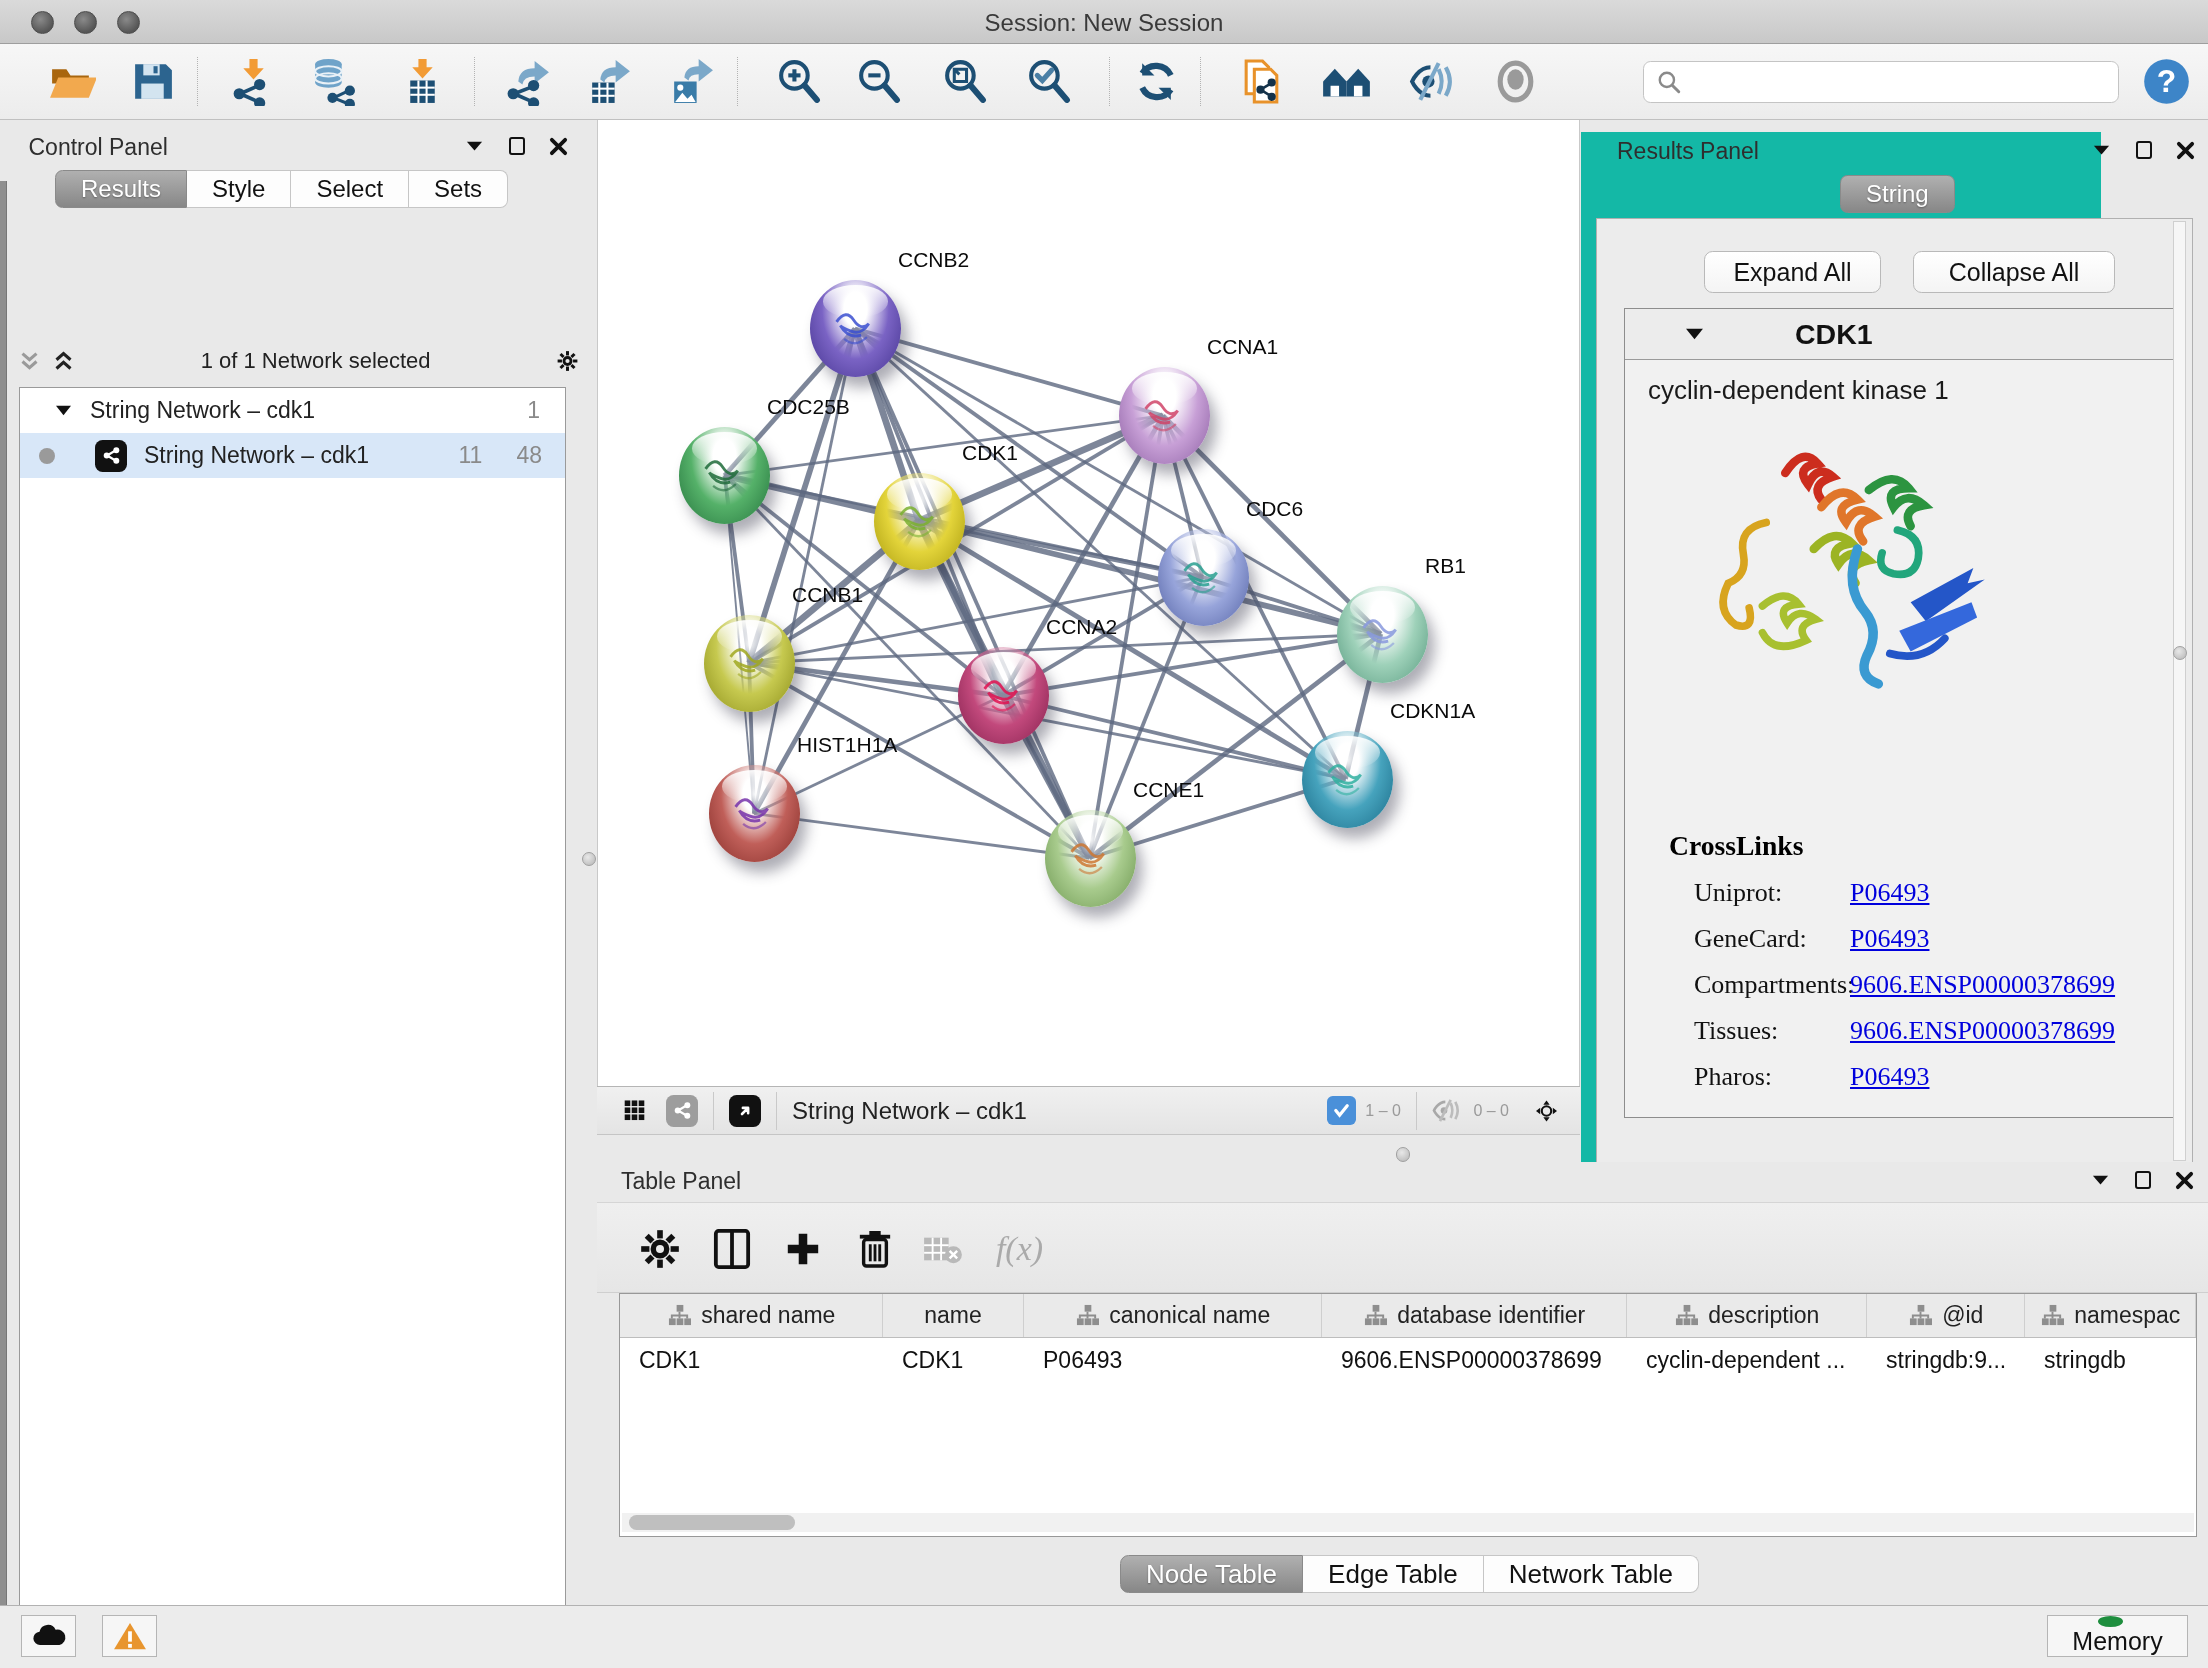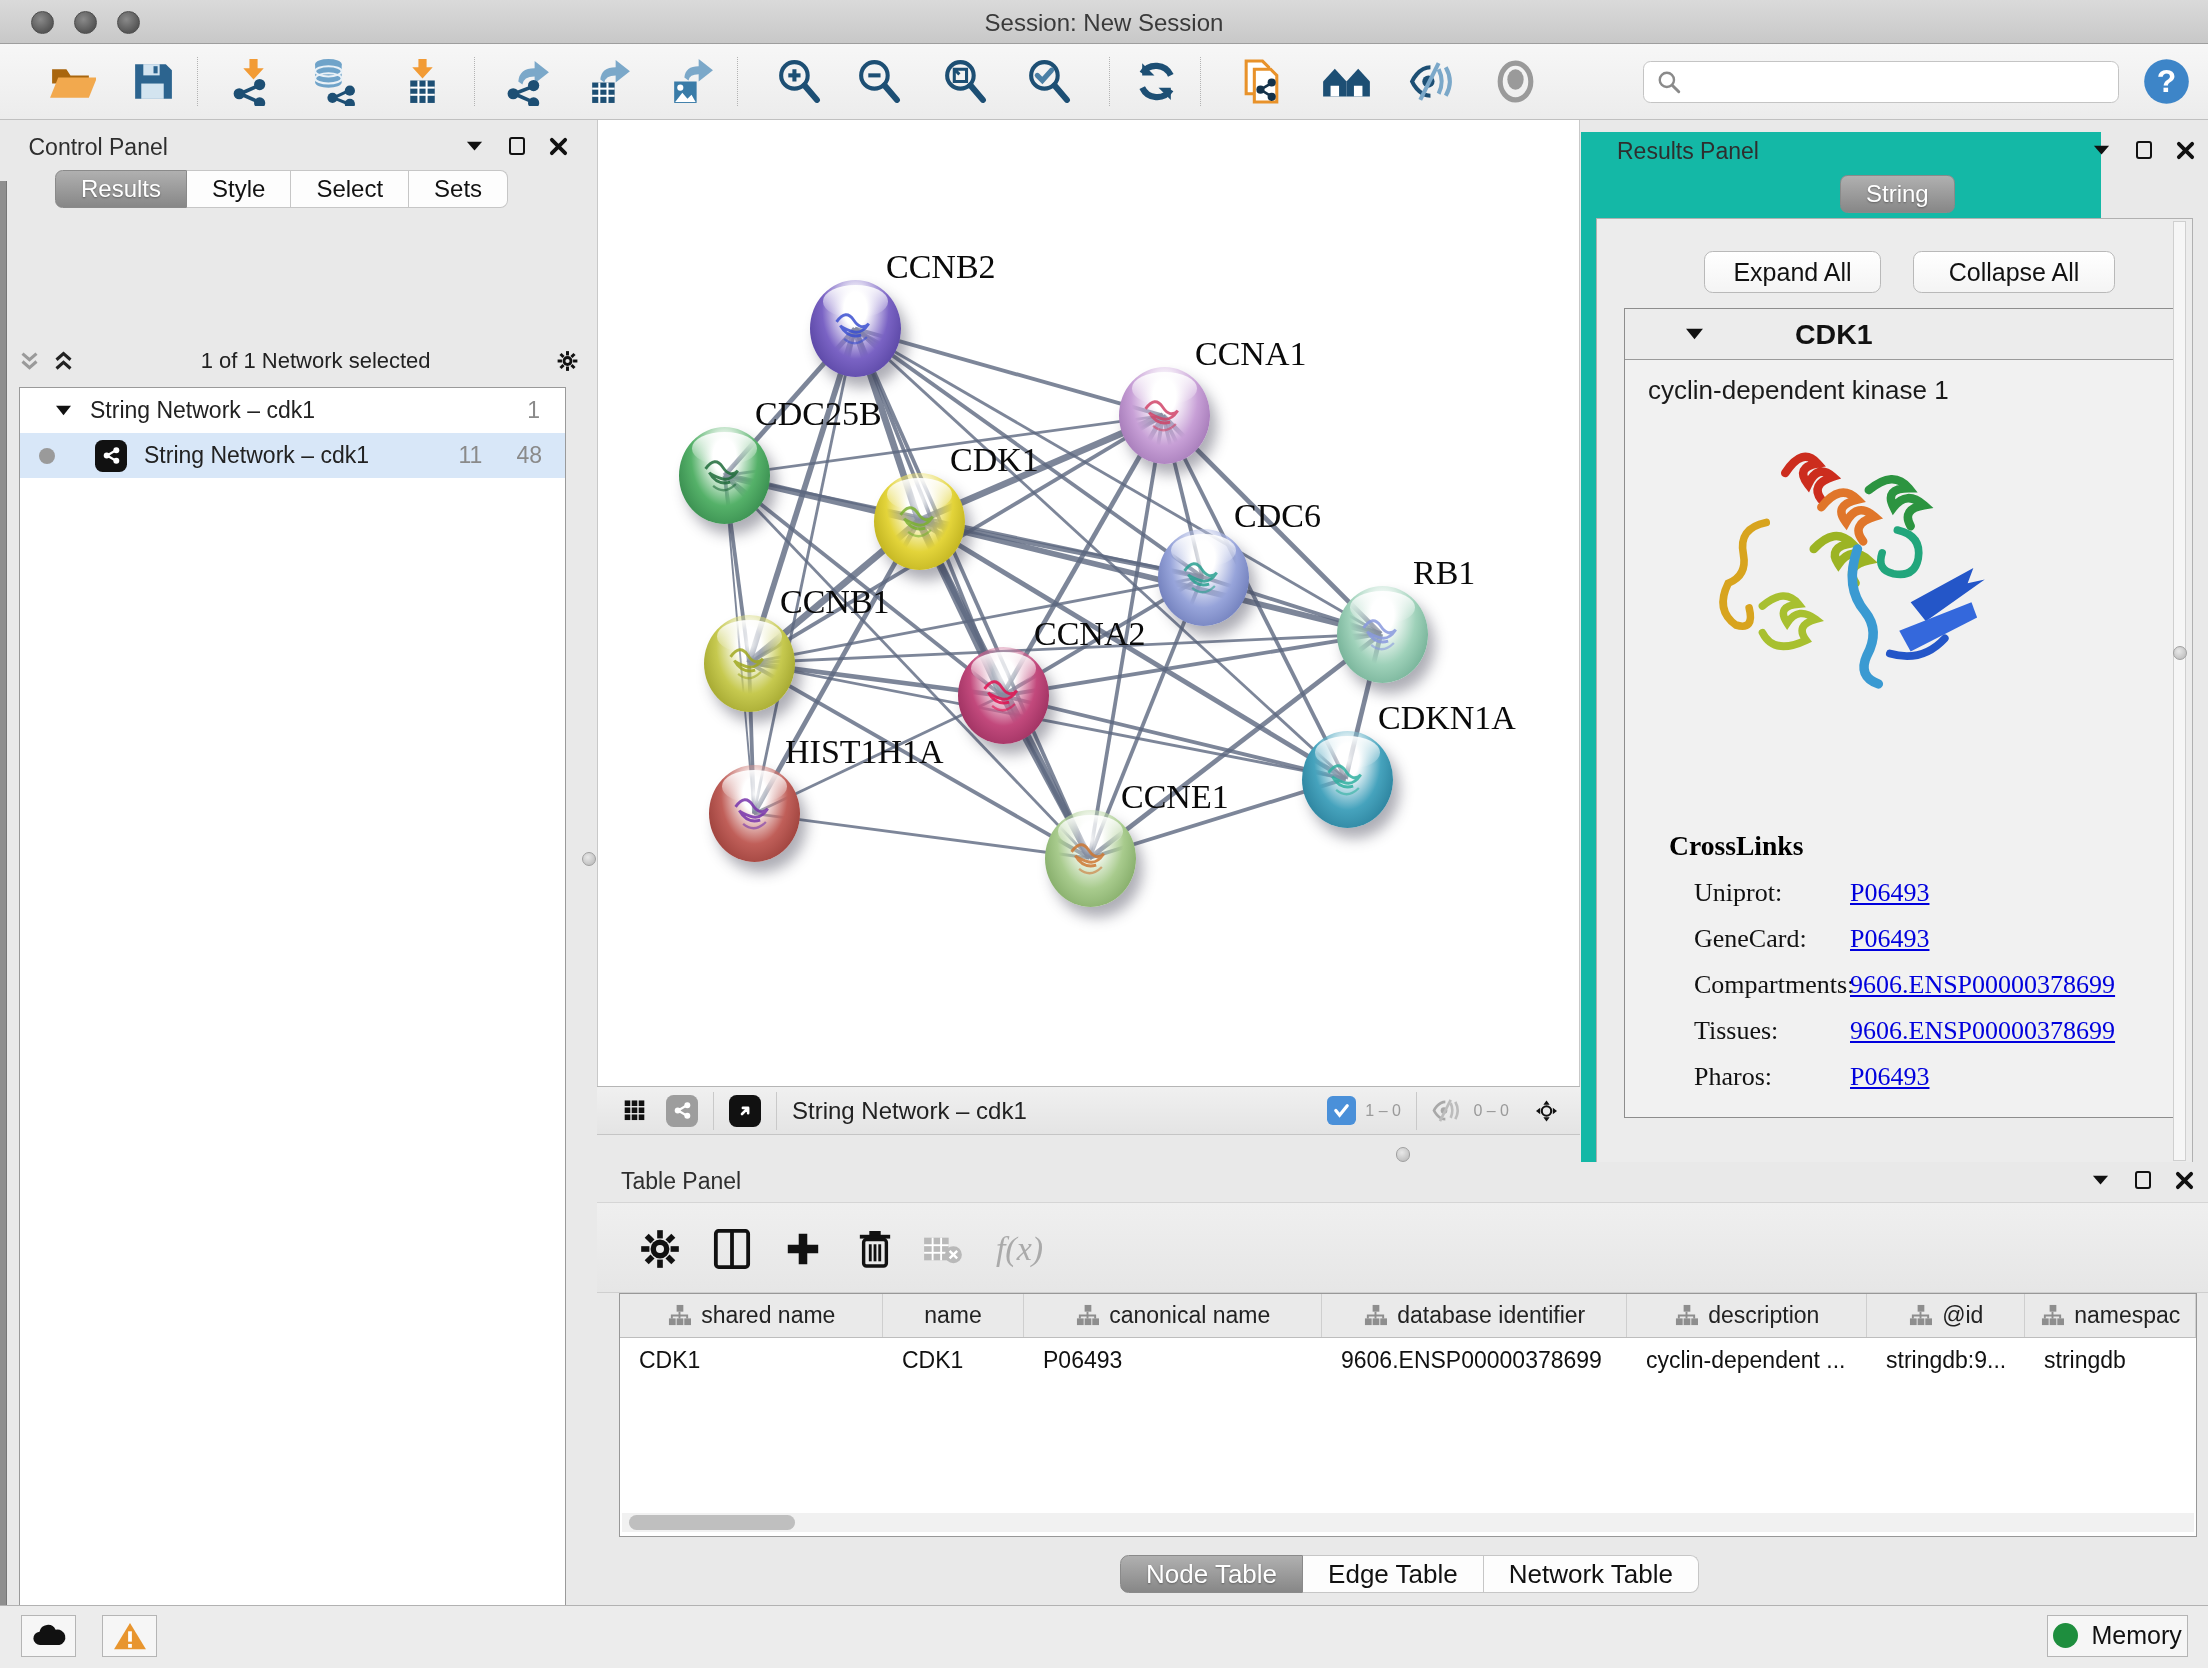--- a/index.html
+++ b/index.html
@@ -60,21 +60,21 @@
     display:flex; align-items:center; justify-content:center; }
   .share-badge.gray { background:#9d9d9d; }
   
   .canvas { position:absolute; left:597px; top:120px; width:983px; height:966px;
     background:#fff; border-left:1px solid #c9c9c9; border-right:1px solid #c9c9c9; }
   .canvas svg.edges { position:absolute; left:0; top:0; width:100%; height:100%; }
   .node { position:absolute; width:91px; height:97px; border-radius:50%;
     box-shadow:6.7px 10.5px 13.3px rgba(40,40,60,.38); }
   .node .gloss { position:absolute; left:14%; top:5%; width:72%; height:34%;
     border-radius:50%; background:linear-gradient(rgba(255,255,255,.95), rgba(255,255,255,0)); }
-  .node-label { position:absolute; left:76px; top:-32px; font-size:34px; color:#0a0a0a; white-space:nowrap;font-family:Liberation Serif, serif; }
+  .node-label { position:absolute; left:88px; top:-32px; font-size:21px; color:#0a0a0a; white-space:nowrap; }
   .canvas-status { position:absolute; left:597px; top:1086px; width:983px; height:49px;
     background:linear-gradient(#f0f0f0,#e4e4e4); border-top:1px solid #b5b5b5; border-bottom:1px solid #c5c5c5;
     display:flex; align-items:center; }
   .cs-sep { width:0; height:38px; border-left:1px solid #c9c9c9; margin:0 15px; }
   .cs-title { font-size:24px; color:#222; }
   .cs-count { font-size:16px; color:#9a9a9a; margin-left:9.5px; }
   .checkbox { width:28.5px; height:28.5px; background:#4a90d9; border-radius:5.7px;
     display:flex; align-items:center; justify-content:center; }
   .splitter-strip { position:absolute; left:597px; top:1136px; width:983px; height:27px; background:#e9e9e9; }
   .grip-dot { position:absolute; width:14.3px; height:14.3px; border-radius:50%;
@@ -122,21 +122,21 @@
   .tp-tab { height:38px; padding:0 25px; display:flex; align-items:center; font-size:26px;
     background:#fdfdfd; border:1px solid #c6c6c6; border-left:none; color:#111; }
   .tp-tab:first-child { border-left:1px solid #c6c6c6; border-radius:8.6px 0 0 8.6px; }
   .tp-tab:last-child { border-radius:0 8.6px 8.6px 0; }
   .tp-tab.sel { background:linear-gradient(#b0b0b0,#878787); color:#fff; border-color:#8a8a8a;
     text-shadow:0 1px 1.9px rgba(0,0,0,.35); }
   
   .statusbar { position:absolute; left:0; top:1605px; width:2208px; height:63px;
     background:#ececec; border-top:1px solid #b2b2b2; }
   .sb-btn { position:absolute; top:8.6px; height:42px; background:#f6f6f6; border:1.9px solid #b5b5b5;
-    display:flex; align-items:center; justify-content:center; }
+    display:flex; align-items:center; justify-content:center;flex-direction:column; }
   .mem-dot { width:25px; height:25px; border-radius:50%; background:#1e8e3e; margin-right:13.3px; }
   .mem-label { font-size:25px; color:#111; }
 </style>
 </head>
 <body>
 
 <div class="app">
 
   <div class="titlebar">
     <div class="traffic" style="left:31px"></div>

